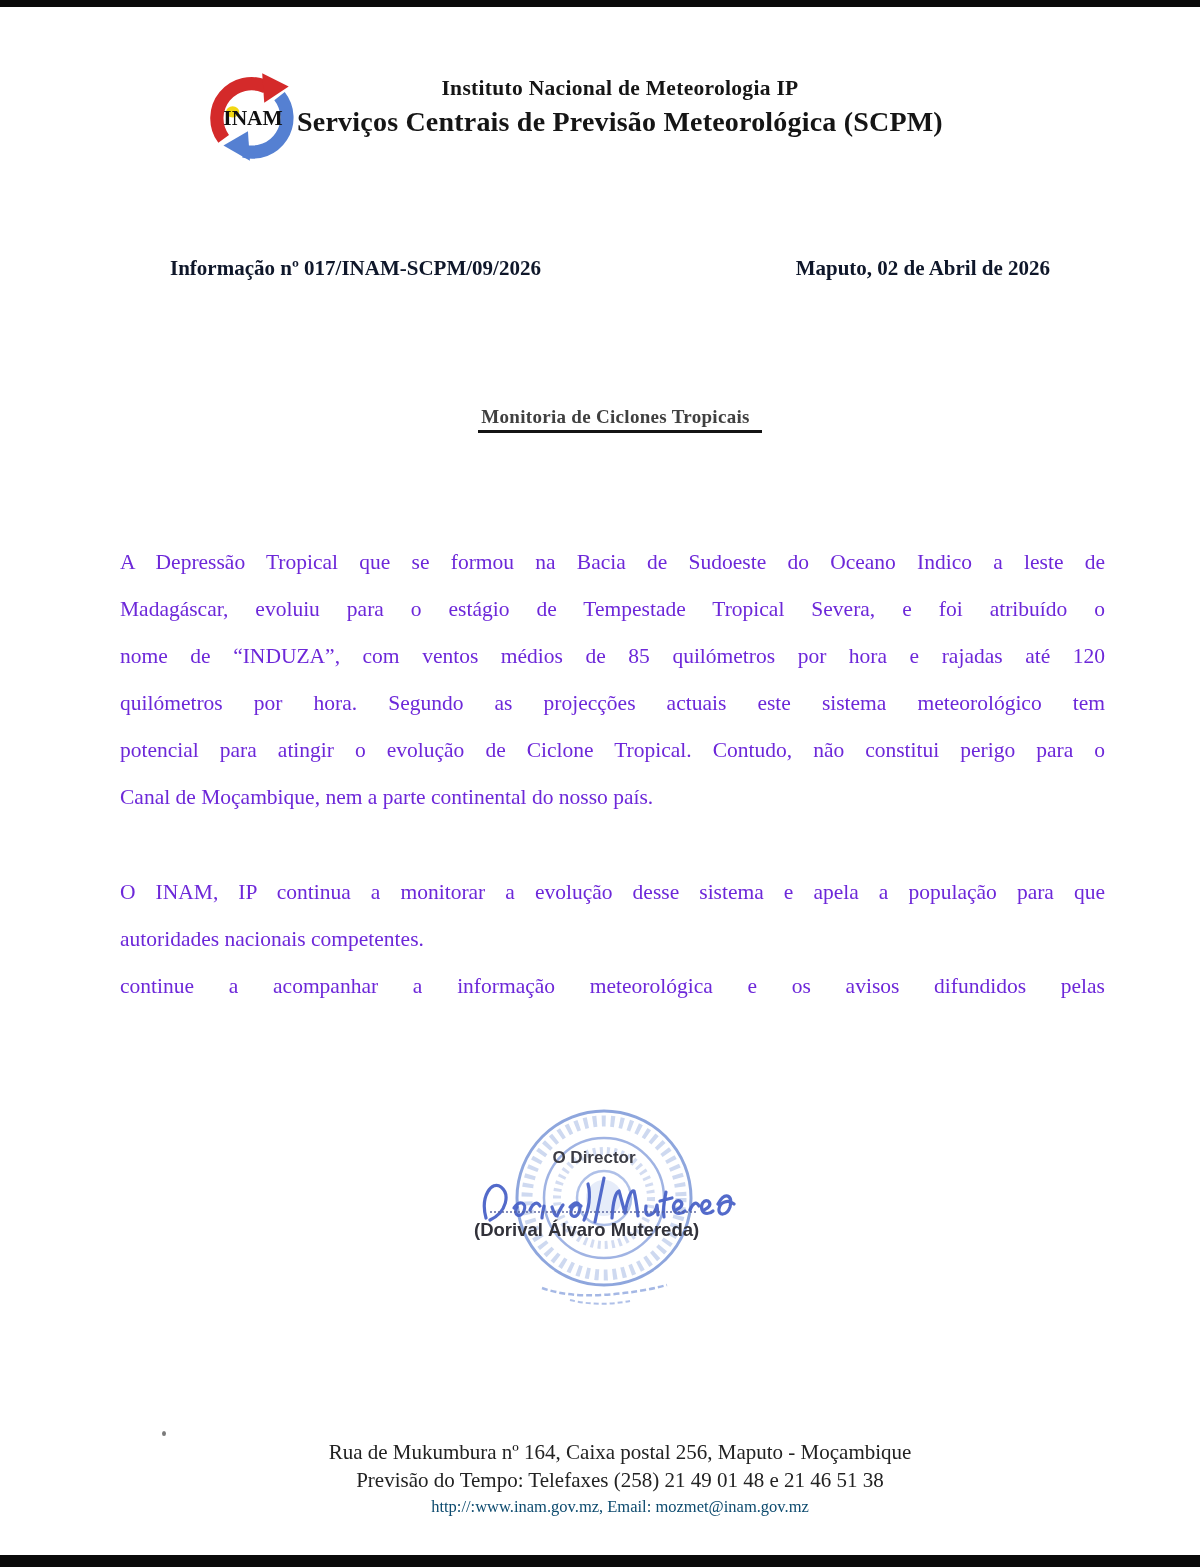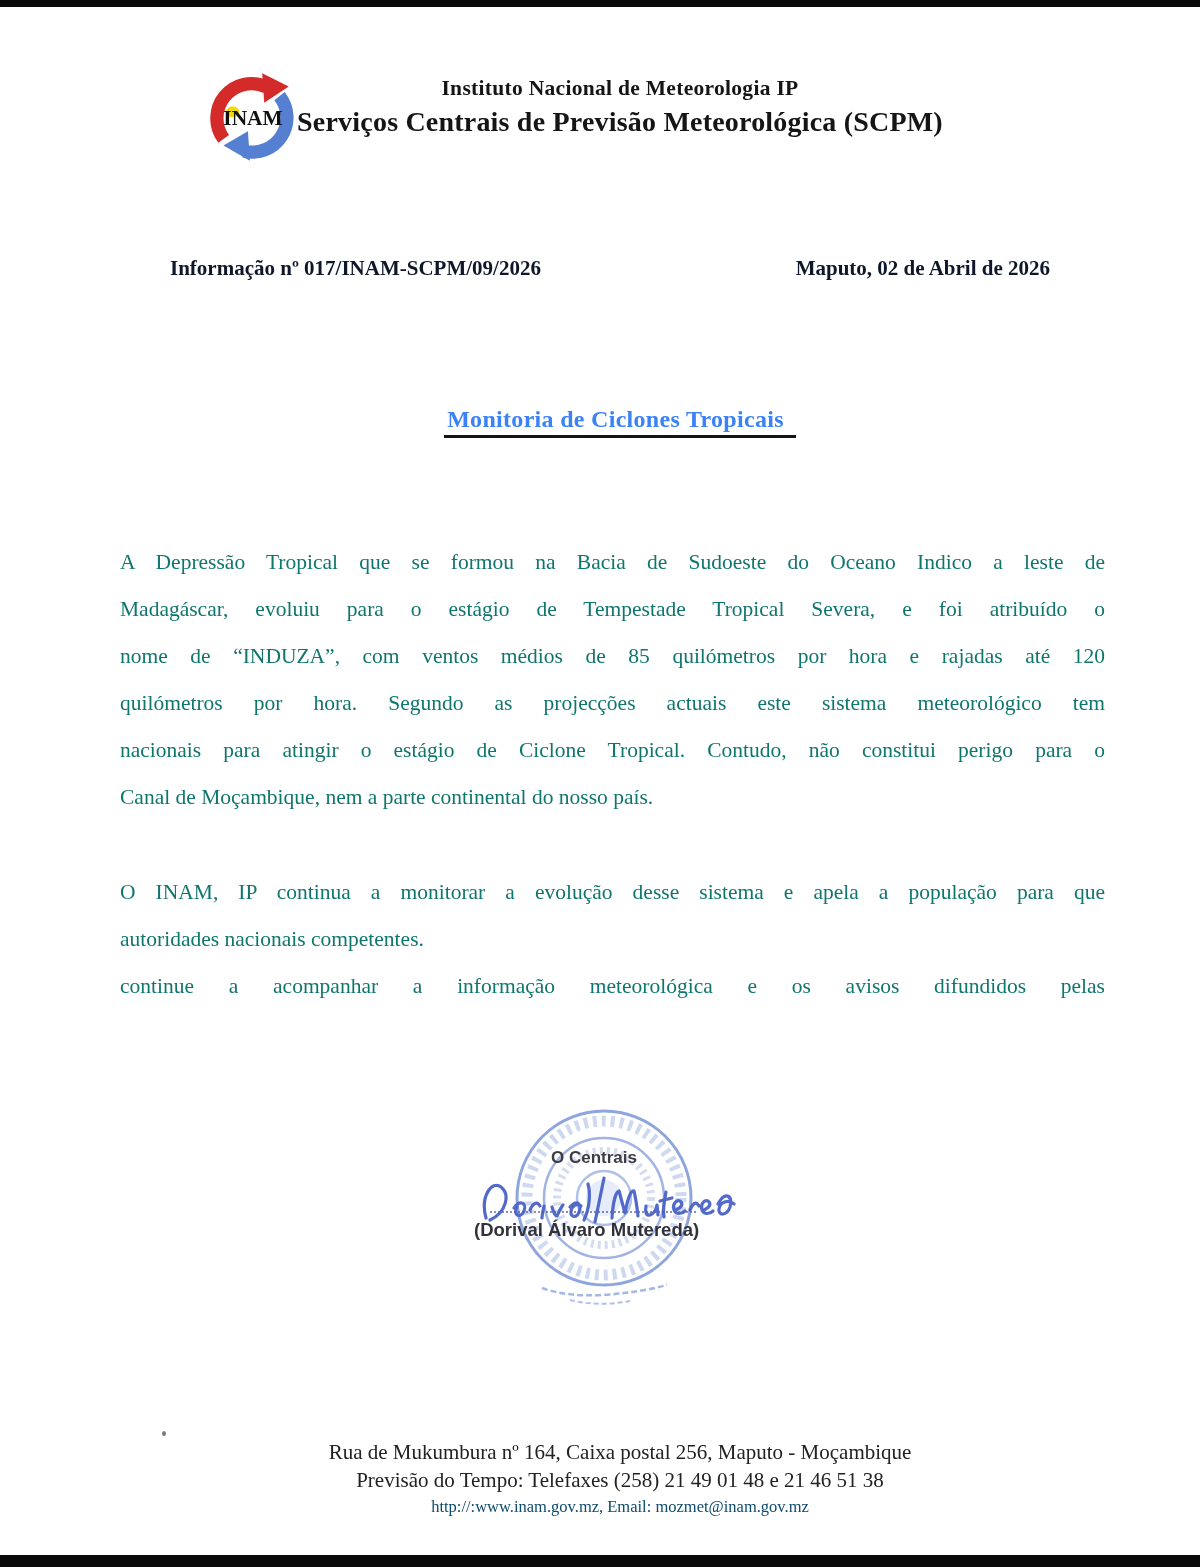--- a/index.html
+++ b/index.html
@@ -17,24 +17,24 @@
   .org{position:absolute;left:40px;width:1160px;text-align:center;font-weight:bold;color:#151515;}
   .org1{top:76px;font-size:21.5px;letter-spacing:.3px;}
   .org2{top:106px;font-size:28px;letter-spacing:.2px;}
 
   
   .meta-row{position:absolute;left:170px;top:256px;width:880px;display:flex;justify-content:space-between;}
   .meta-row span{font-weight:bold;font-size:21px;color:#0f172a;}
 
   
   .doc-title-wrap{position:absolute;left:40px;top:406px;width:1160px;text-align:center;}
-  .doc-title{font-weight:bold;font-size:24px;color:#3b82f6;border-bottom:3px solid #141414;padding:0 12px 3px 3px;letter-spacing:.3px;}
+  .doc-title{font-weight:bold;font-size:19px;color:#404040;border-bottom:3px solid #141414;padding:0 12px 3px 3px;letter-spacing:.3px;}
 
   
-  .para{position:absolute;left:120px;width:985px;font-size:21.5px;color:#0f766e;}
+  .para{position:absolute;left:120px;width:985px;font-size:21.5px;color:#6d28d9;}
   .para .line{height:47px;line-height:47px;text-align:justify;text-align-last:justify;white-space:nowrap;}
   .para .line.last{text-align-last:left;}
   .p1{top:539px;}
   .p2{top:869px;}
 
   
   .stamp{position:absolute;left:512px;top:1104px;width:185px;height:205px;filter:blur(.7px);opacity:.85;}
   .sig-ink{position:absolute;left:478px;top:1172px;width:258px;height:60px;filter:blur(.4px);opacity:.95;}
   .sig-dots{position:absolute;left:490px;top:1211px;width:206px;height:0;border-bottom:2px dotted #55619e;opacity:.7;}
   .sig-role{position:absolute;left:494px;top:1148px;width:200px;text-align:center;
@@ -80,21 +80,21 @@
 
   <div class="doc-title-wrap">
     <span class="doc-title">Monitoria de Ciclones Tropicais</span>
   </div>
 
   <div class="para p1">
     <div class="line">A Depressão Tropical que se formou na Bacia de Sudoeste do Oceano Indico a leste de</div>
     <div class="line">Madagáscar, evoluiu para o estágio de Tempestade Tropical Severa, e foi atribuído o</div>
     <div class="line">nome de “INDUZA”, com ventos médios de 85 quilómetros por hora e rajadas até 120</div>
     <div class="line">quilómetros por hora. Segundo as projecções actuais este sistema meteorológico tem</div>
-    <div class="line">nacionais para atingir o estágio de Ciclone Tropical. Contudo, não constitui perigo para o</div>
+    <div class="line">potencial para atingir o evolução de Ciclone Tropical. Contudo, não constitui perigo para o</div>
     <div class="line last">Canal de Moçambique, nem a parte continental do nosso país.</div>
   </div>
 
   <div class="para p2">
     <div class="line">O INAM, IP continua a monitorar a evolução desse sistema e apela a população para que</div>
     <div class="line last">autoridades nacionais competentes.</div>
     <div class="line">continue a acompanhar a informação meteorológica e os avisos difundidos pelas</div>
   </div>
 
   <svg class="stamp" viewBox="0 0 185 205" xmlns="http://www.w3.org/2000/svg">
@@ -122,21 +122,21 @@
       <path d="M168,34 c-1,6 0,10 4,9 c3,-1 6,-5 7,-10 l1,10"></path>
       <path d="M188,20 c-2,10 -3,20 -2,25 M182,29 l12,-3"></path>
       <path d="M198,38 c5,-2 8,-6 4,-9 c-4,-2 -8,4 -6,9 c2,5 8,4 11,1"></path>
       <path d="M212,38 c3,-7 6,-9 9,-4"></path>
       <path d="M226,38 c5,-2 8,-6 4,-9 c-4,-2 -8,4 -6,9 c2,5 8,4 11,1"></path>
       <path d="M240,32 c7,-13 15,-9 12,3 c-3,9 -12,9 -11,2 c1,-7 9,-10 15,-5"></path>
     </g>
   </svg>
 
   <div class="sig-dots"></div>
-  <div class="sig-role">O Centrais</div>
+  <div class="sig-role">O Director</div>
   <div class="sig-name">(Dorival Álvaro Mutereda)</div>
 
   <div class="artifact-dot"></div>
 
   <div class="footer">
     <div class="f1">Rua de Mukumbura nº 164, Caixa postal 256, Maputo - Moçambique</div>
     <div class="f2">Previsão do Tempo: Telefaxes (258) 21 49 01 48 e 21 46 51 38</div>
     <div class="f3">http://:www.inam.gov.mz, Email: mozmet@inam.gov.mz</div>
   </div>
 

